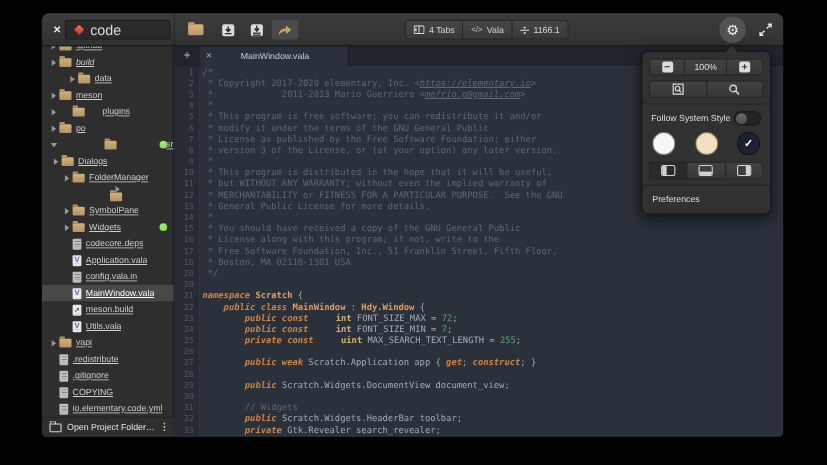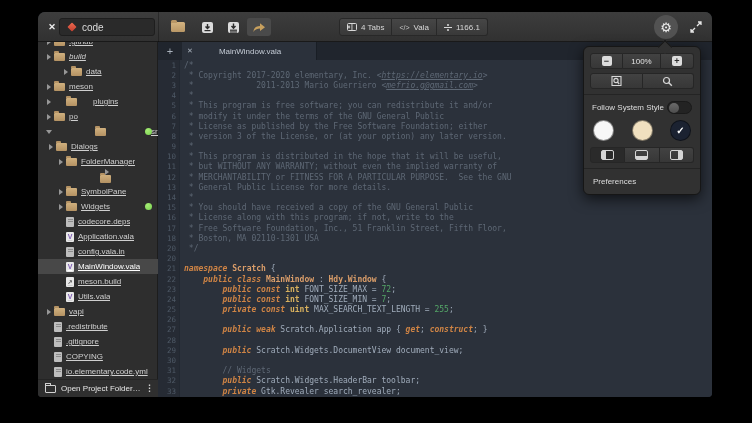--- a/index.html
+++ b/index.html
@@ -14,21 +14,21 @@
   .headerbar { position:absolute; left:0; top:0; width:674px; height:30px;
                background:linear-gradient(var(--hb-bg1), var(--hb-bg2));
                border-bottom:1px solid #191919; z-index:5; }
   .hb-divider { position:absolute; left:120px; top:0; width:1px; height:30px; background:rgba(0,0,0,.28); }
   .close-btn { position:absolute; left:6px; top:7px; width:16px; height:16px; border:0; background:transparent;
                color:#ededed; font-size:9px; line-height:16px; text-align:center; font-weight:bold; cursor:default; }
   .project-btn { position:absolute; left:21px; top:6px; width:96px; height:18px; background:#2a2a2a;
                  border:1px solid #1e1e1e; border-radius:3px; display:flex; align-items:center; gap:6px; padding-left:8px; }
   .diamond { width:8px; height:8px; background:linear-gradient(135deg,#ef6a50,#c13e2e); transform:rotate(45deg) scale(.82);
              border-radius:1px; }
-  .project-btn span.lbl { color:#dcdcdc; font-size:10px; }
+  .project-btn span.lbl { color:#dcdcdc; font-size:13px; }
   .icon-btn { position:absolute; top:6px; width:24px; height:18px; display:flex; align-items:center; justify-content:center;
               background:transparent; border:0; }
   .folder-ico { position:relative; width:14px; height:10px; background:linear-gradient(#d4b481,#b99766); border-radius:1.5px; }
   .folder-ico::before { content:""; position:absolute; left:0; top:-2px; width:6px; height:3px;
                         background:#b99766; border-radius:1.5px 1.5px 0 0; }
   .share-bg { background:#4a4a4a; border-radius:3px; }
   .linked { position:absolute; top:6px; height:18px; display:flex; }
   .linked .lbtn { height:18px; display:flex; align-items:center; justify-content:center; gap:4px;
                   background:linear-gradient(#464646,#393939); border:1px solid #282828; border-left-width:0;
                   color:#d8d8d8; font-size:8px; padding:0 7px; }
@@ -91,21 +91,21 @@
   .gutter-bg { position:absolute; left:0; top:0; width:22px; height:100%; background:var(--gutter-bg);
                border-right:1px solid #222831; }
   .cl { position:relative; height:10.2px; display:flex; align-items:center; }
   .cl .ln { width:22px; flex:none; text-align:right; padding-right:4px; color:var(--gutter-fg);
             font:7.5px "DejaVu Sans Mono", monospace; }
   .cl pre { font:8px "DejaVu Sans Mono", monospace; color:var(--tk-plain); margin-left:4px; white-space:pre; }
   .tk-c { color:var(--tk-comment); }
   .tk-cl { color:var(--tk-comment); font-style:italic; text-decoration:underline; }
   .tk-k { color:var(--tk-kw); font-weight:bold;font-style:italic; }
   .tk-t { color:var(--tk-cls); font-weight:bold; }
-  .tk-ty { color:var(--tk-type); font-weight:bold; }
+  .tk-ty { color:var(--tk-type); font-weight:bold;margin-left:20px; }
   .tk-n { color:var(--tk-num); }
   .tk-p { color:var(--tk-plain); }
 
   
   .popover { position:absolute; left:583px; top:46px; width:118px; background:#313131; border:1px solid #161616;
              border-radius:6px; box-shadow:0 4px 14px rgba(0,0,0,.65); z-index:20; padding:6px; }
   .popover::before { content:""; position:absolute; left:76px; top:-5px; width:9px; height:9px; background:#313131;
                      border-left:1px solid #161616; border-top:1px solid #161616; transform:rotate(45deg); }
   .prow { display:flex; margin-bottom:4px; }
   .prow .pbtn { flex:1; height:16px; background:linear-gradient(#424242,#373737); border:1px solid #262626;
@@ -166,21 +166,21 @@
           <rect x="3" y="8.6" width="7" height="1.2" fill="#2c2c2c"></rect>
           <rect x="3" y="10.4" width="7" height="1.2" fill="#2c2c2c"></rect>
         </svg>
       </button>
       <button class="icon-btn share-bg" style="left:209px">
         <svg width="14" height="11" viewBox="0 0 14 11">
           <path d="M1.5 10 C1.5 5.5 4.5 4 8 4 L8 1.2 L13 5.2 L8 9 L8 6.4 C5 6.4 3 7.5 1.5 10 Z" fill="#c7a05e"></path>
         </svg>
       </button>
 
-      <div class="linked" style="left:301px">
+      <div class="linked" style="left:330px">
         <button class="lbtn">
           <svg width="10" height="8" viewBox="0 0 10 8">
             <rect x="0.5" y="0.5" width="9" height="7" rx="1" fill="none" stroke="#d8d8d8"></rect>
             <path d="M2 2.5 L2 5.5 M0.9 4 L3.1 4" stroke="#d8d8d8" stroke-width="1"></path>
             <rect x="4.5" y="0.5" width="0.9" height="7" fill="#d8d8d8"></rect>
           </svg>
           <span>4 Tabs</span>
         </button>
         <button class="lbtn">
           <span class="code-slashes">&lt;/&gt;</span>

